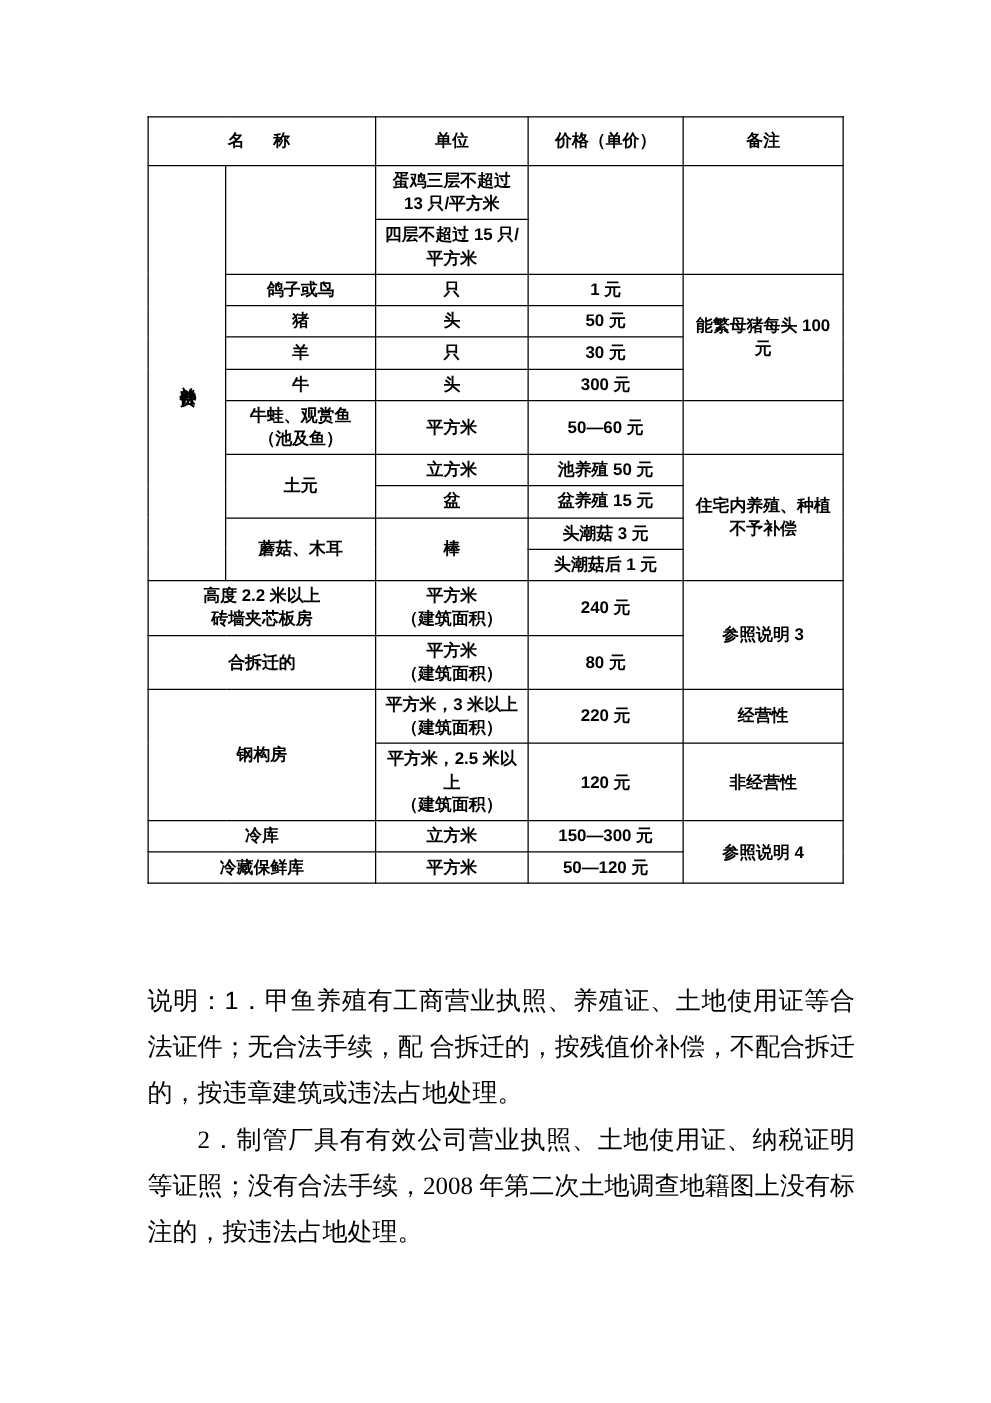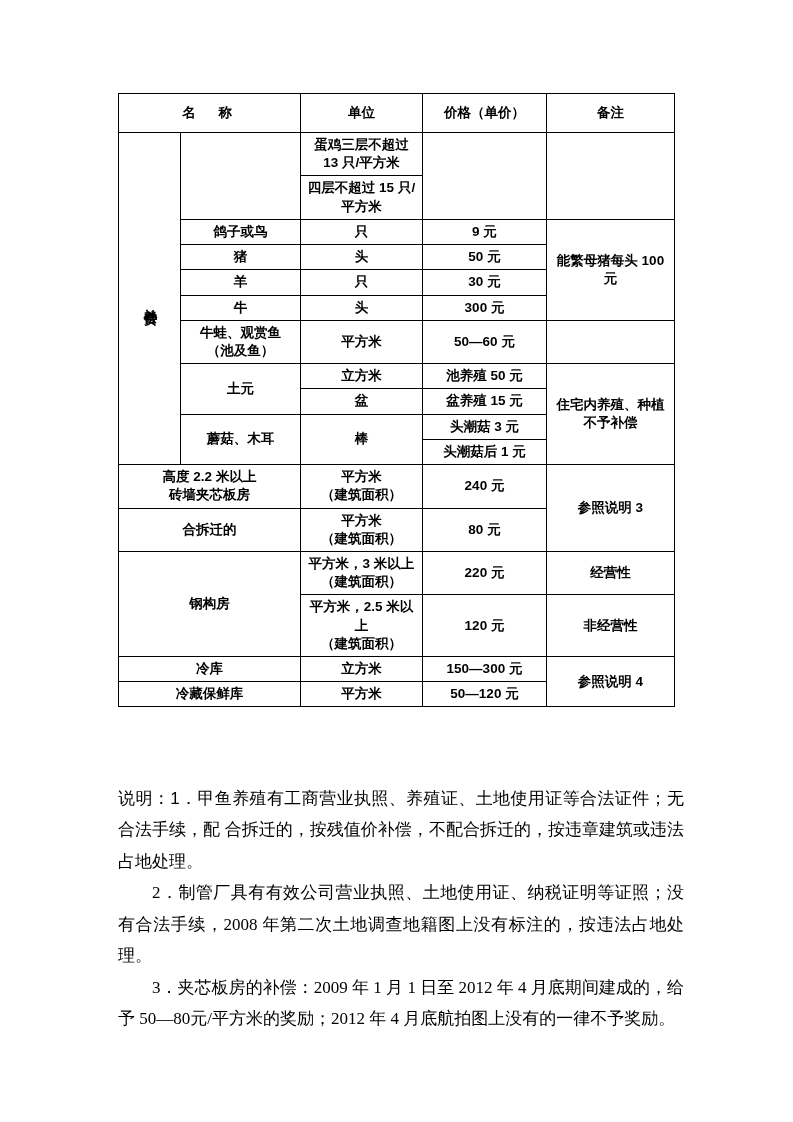--- a/index.html
+++ b/index.html
@@ -59,21 +59,21 @@
   .col-c { width: 122px; }
   .col-d { width: 124px; }
   .col-e { width: 128px; }
 
   .notes {
     position: absolute;
     left: 118px;
     top: 783px;
     width: 566px;
     font-family: "Liberation Sans", "DejaVu Sans", sans-serif;
-    font-size: 17px;
+    font-size: 20px;
     line-height: 1.85;
     text-align: justify;
   }
   .notes p {
     margin: 0;
   }
   .notes p.indent {
     text-indent: 2em;
     font-family: Liberation Serif, serif;
   }
@@ -127,21 +127,21 @@
         <tr>
           <td>
             <span class="cell-sub">四层不超过 15 只/</span>
             <span class="cell-sub">平方米</span>
           </td>
         </tr>
 
         <tr>
           <td>鸽子或鸟</td>
           <td>只</td>
-          <td>9 元</td>
+          <td>1 元</td>
           <td rowspan="4">
             <span class="cell-sub">能繁母猪每头 100</span>
             <span class="cell-sub">元</span>
           </td>
         </tr>
 
         <tr>
           <td>猪</td>
           <td>头</td>
           <td>50 元</td>
@@ -245,16 +245,15 @@
           <td>平方米</td>
           <td>50—120 元</td>
         </tr>
       </tbody>
     </table>
   </div>
 
   <div class="notes">
     <p>说明：1．甲鱼养殖有工商营业执照、养殖证、土地使用证等合法证件；无合法手续，配 合拆迁的，按残值价补偿，不配合拆迁的，按违章建筑或违法占地处理。</p>
     <p class="indent">2．制管厂具有有效公司营业执照、土地使用证、纳税证明等证照；没有合法手续，2008 年第二次土地调查地籍图上没有标注的，按违法占地处理。</p>
-    <p class="indent">3．夹芯板房的补偿：2009 年 1 月 1 日至 2012 年 4 月底期间建成的，给予 50—80元/平方米的奖励；2012 年 4 月底航拍图上没有的一律不予奖励。</p>
   </div>
 
 </div>
 
 </body></html>

